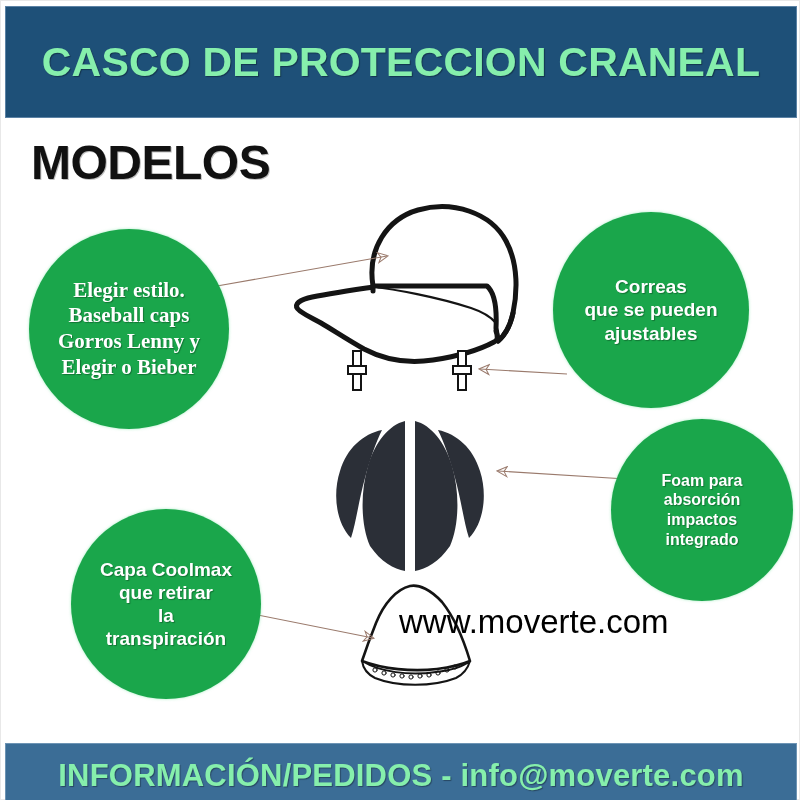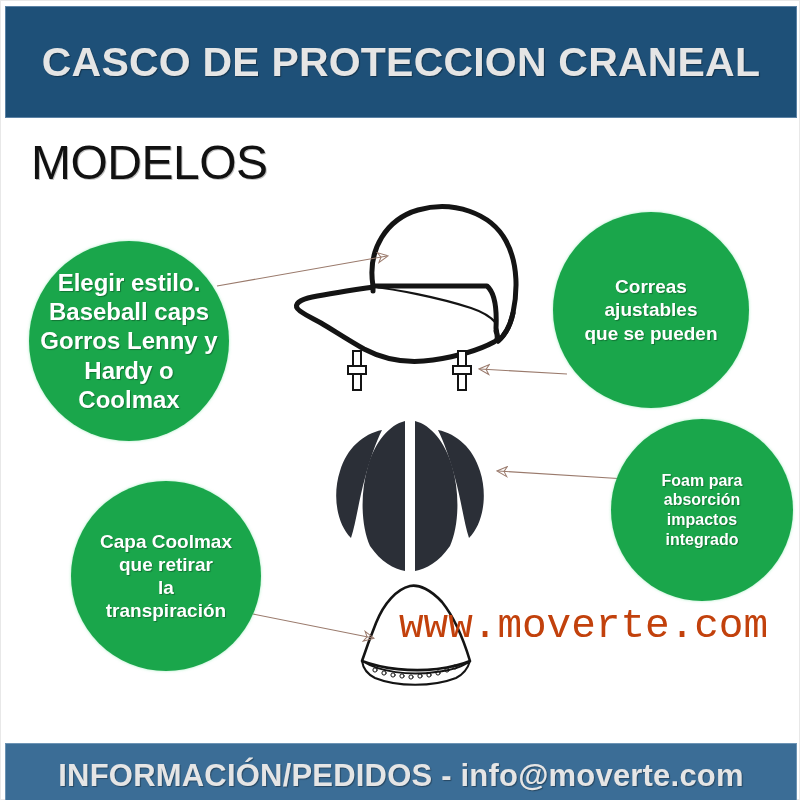--- a/index.html
+++ b/index.html
@@ -14,21 +14,21 @@
     width:800px;height:800px;
     background:#ffffff;
     box-sizing:border-box;
     border:1px solid #e8e8e8;
   }
 
   
   .banner{
     position:absolute;left:4px;width:792px;
     display:flex;align-items:center;justify-content:center;
-    color:#e5e5e5;
+    color:#86efac;
     text-shadow:1px 1px 1px rgba(0,0,0,.35);
     letter-spacing:.2px;
     box-sizing:border-box;
   }
   #header-banner{
     top:5px;height:112px;
     background:#1e5078;
     border:1px solid #5b82a5;
   }
   #header-banner .txt{
@@ -41,51 +41,51 @@
     background:#3b6d96;
     border:1px solid #6d94b4;
   }
   #footer-banner .txt{
     font-size:31px;font-weight:bold;white-space:nowrap;
   }
 
   
   #modelos-title{
     position:absolute;left:30px;top:134px;
-    font-size:48px;font-weight:normal;color:#111111;
+    font-size:48px;font-weight:bold;color:#111111;
     letter-spacing:-0.5px;
     text-shadow:1px 1px 0 rgba(0,0,0,.25);
   }
 
   
   .bubble{
     position:absolute;
     background:#1aa64b;
     border-radius:50%;
     display:flex;align-items:center;justify-content:center;
     text-align:center;
     color:#ffffff;
     font-weight:bold;
     line-height:1.22;
     text-shadow:1px 1px 1px rgba(0,0,0,.30);
     box-shadow:0 0 3px rgba(90,220,140,.55);
     box-sizing:border-box;
     padding:4px 10px;
   }
-  #bubble-style   {left:28px; top:240px; width:200px;height:200px;font-size:24px;}
+  #bubble-style   {left:28px; top:228px; width:200px;height:200px;font-size:21px;font-family:Liberation Serif, serif;}
   #bubble-straps  {left:552px;top:211px; width:196px;height:196px;font-size:19px;}
   #bubble-foam    {left:610px;top:418px; width:182px;height:182px;font-size:16px;}
-  #bubble-coolmax {left:70px; top:480px; width:190px;height:190px;font-size:19px;text-align:center;}
+  #bubble-coolmax {left:70px; top:508px; width:190px;height:190px;font-size:19px;text-align:center;}
   .bubble .line{display:block;}
 
   
   #watermark{
     position:absolute;left:398px;top:602px;
-    font-size:41px;color:#c2410c;
-    font-family:Liberation Mono, monospace;
+    font-size:33px;color:#000000;
+    font-family:Liberation Sans, sans-serif;
     letter-spacing:0px;white-space:nowrap;
   }
 
   
   #art{
     position:absolute;left:0;top:0;width:800px;height:800px;
     pointer-events:none;
   }
 </style>
 </head>
@@ -178,29 +178,29 @@
       <line x1="625" y1="478" x2="497" y2="470" marker-end="url(#arrowR)"></line>
       <line x1="252" y1="613" x2="372" y2="637" marker-end="url(#arrowR)"></line>
     </g>
   </svg>
 
   <div class="bubble" id="bubble-style">
     <span>
       <span class="line">Elegir estilo.</span>
       <span class="line">Baseball caps</span>
       <span class="line">Gorros Lenny y</span>
-      <span class="line">Hardy o Coolmax</span>
+      <span class="line">Elegir o Bieber</span>
     </span>
   </div>
 
   <div class="bubble" id="bubble-straps">
     <span>
       <span class="line">Correas</span>
+      <span class="line">que se pueden</span>
       <span class="line">ajustables</span>
-      <span class="line">que se pueden</span>
     </span>
   </div>
 
   <div class="bubble" id="bubble-foam">
     <span>
       <span class="line">Foam para</span>
       <span class="line">absorción</span>
       <span class="line">impactos</span>
       <span class="line">integrado</span>
     </span>

